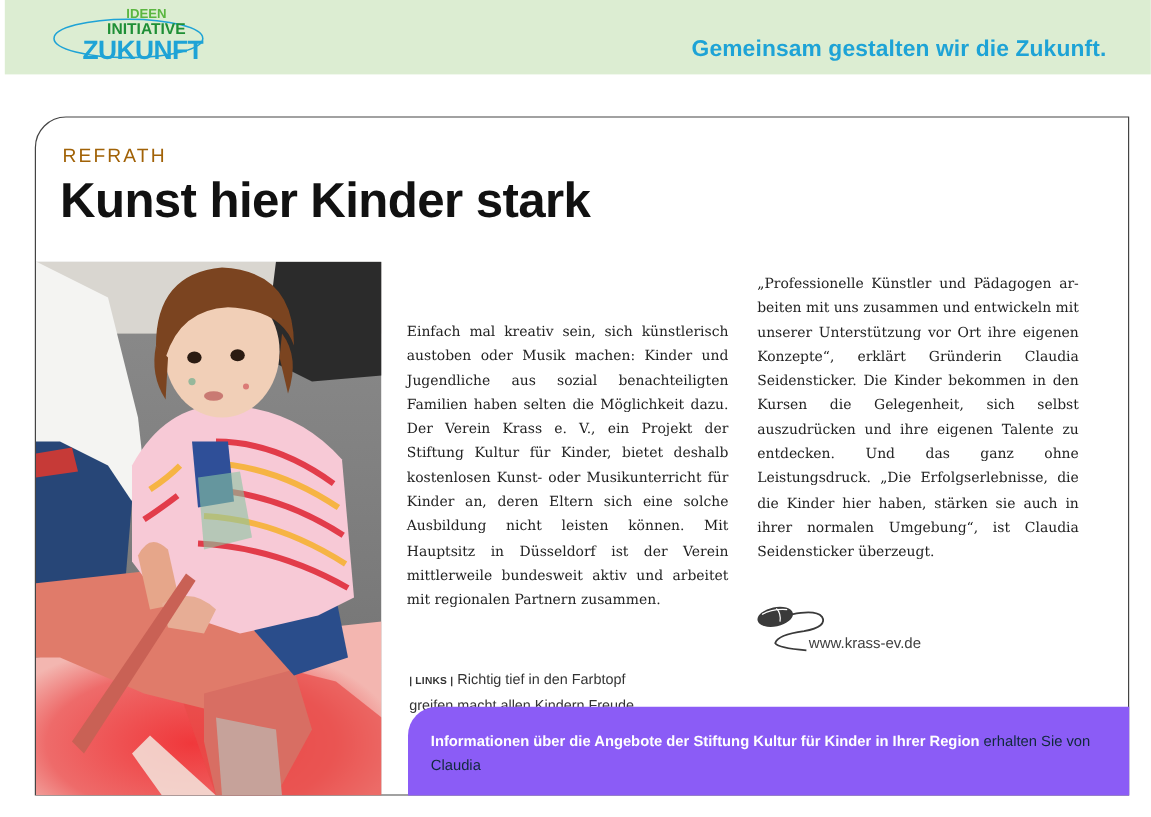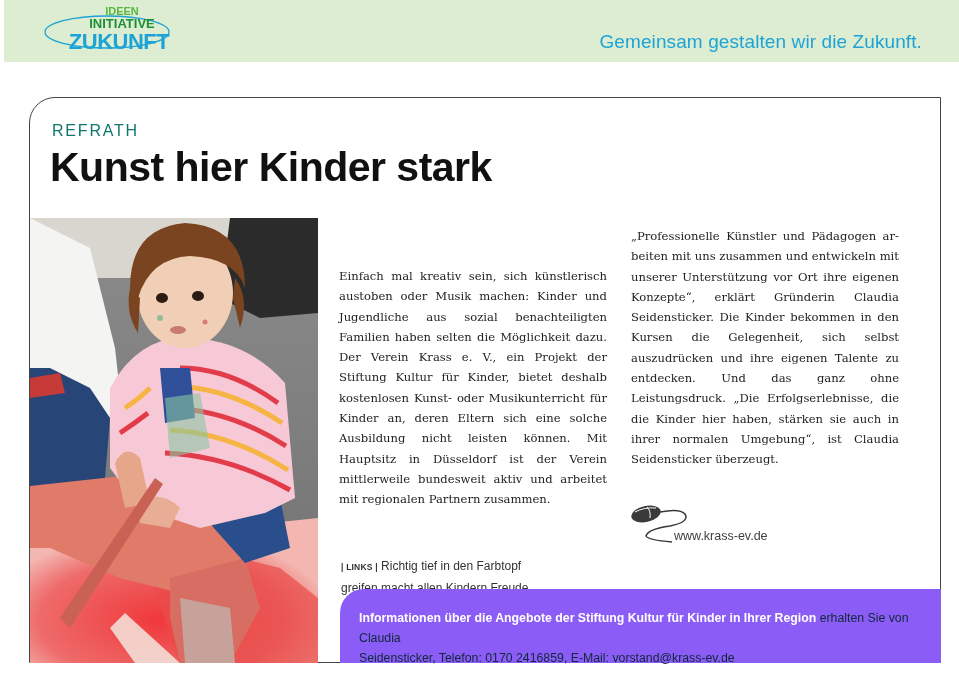--- a/index.html
+++ b/index.html
@@ -1,25 +1,25 @@
 <!DOCTYPE html>
 <html><head>
 <meta charset="utf-8">
 <style>
   html, body { margin:0; padding:0; background:#ffffff; }
   body { width:959px; height:681px; position:relative; overflow:hidden; font-family:"DejaVu Sans", sans-serif; }
 
   .header-band { position:absolute; left:4px; top:0; width:959px; height:62px; background:#dcedd2;padding-left:17px; }
   .logo { position:absolute; left:38px; top:4px; width:130px; height:50px; }
   .logo svg { display:block; }
-  .tagline { position:absolute; right:58px; top:31px; font-family:"Liberation Sans", sans-serif; font-weight:normal; font-size:19px; color:#1ea3d6; letter-spacing:0.1px; }
+  .tagline { position:absolute; right:58px; top:31px; font-family:"Liberation Sans", sans-serif; font-weight:bold; font-size:19px; color:#1ea3d6; letter-spacing:0.1px; }
 
   .article-box { position:absolute; left:29px; top:97px; width:912px; height:566px; border:1.5px solid #444; border-top-left-radius:26px; box-sizing:border-box; background:#fff; overflow:hidden; }
 
-  .kicker { position:absolute; left:52px; top:122px; font-family:"Liberation Sans", sans-serif; font-size:16px; letter-spacing:1.8px; color:#0f766e; }
+  .kicker { position:absolute; left:52px; top:122px; font-family:"Liberation Sans", sans-serif; font-size:16px; letter-spacing:1.8px; color:#a16207; }
   .headline { position:absolute; left:50px; top:144px; font-family:"Liberation Sans", sans-serif; font-size:41px; font-weight:bold; color:#111; letter-spacing:-0.5px; }
 
   .photo { position:absolute; left:30px; top:218px; width:288px; height:445px; overflow:hidden; }
   .photo svg { display:block; }
 
   .col { position:absolute; top:226px; width:268px; font-family:"DejaVu Serif", serif; font-size:11.6px; line-height:20.3px; color:#222; text-align:justify; hyphens:manual; }
   .col-left { left:339px;margin-top:40px; }
   .col-right { left:631px; }
 
   .caption { position:absolute; left:341px; top:508px; width:200px; font-family:"Liberation Sans", sans-serif; font-size:12px; line-height:21px; color:#333;margin-top:48px; }
@@ -118,14 +118,13 @@
     <ellipse cx="16" cy="14" rx="15" ry="8" transform="rotate(-12 16 14)" fill="#3a3a3a"></ellipse>
     <path d="M5 12 Q14 7 26 8" stroke="#ffffff" stroke-width="1" fill="none"></path>
     <path d="M17 7 Q21 11 20 18" stroke="#ffffff" stroke-width="1" fill="none"></path>
     <path d="M30 12 Q50 8 55 14 Q60 22 40 26 Q18 29 16 36 Q18 40 42 42" stroke="#3a3a3a" stroke-width="1.5" fill="none"></path>
   </svg>
 </div>
 <a class="weblink" href="#">www.krass-ev.de</a>
 
 <div class="info-box">
   <span class="strong">Informationen über die Angebote der Stiftung Kultur für Kinder in Ihrer Region</span><span class="rest"> erhalten Sie von Claudia</span><br>
-  <span class="rest">Seidensticker, Telefon: 0170 2416859, E-Mail: vorstand@krass-ev.de</span>
 </div>
 
 </body></html>

